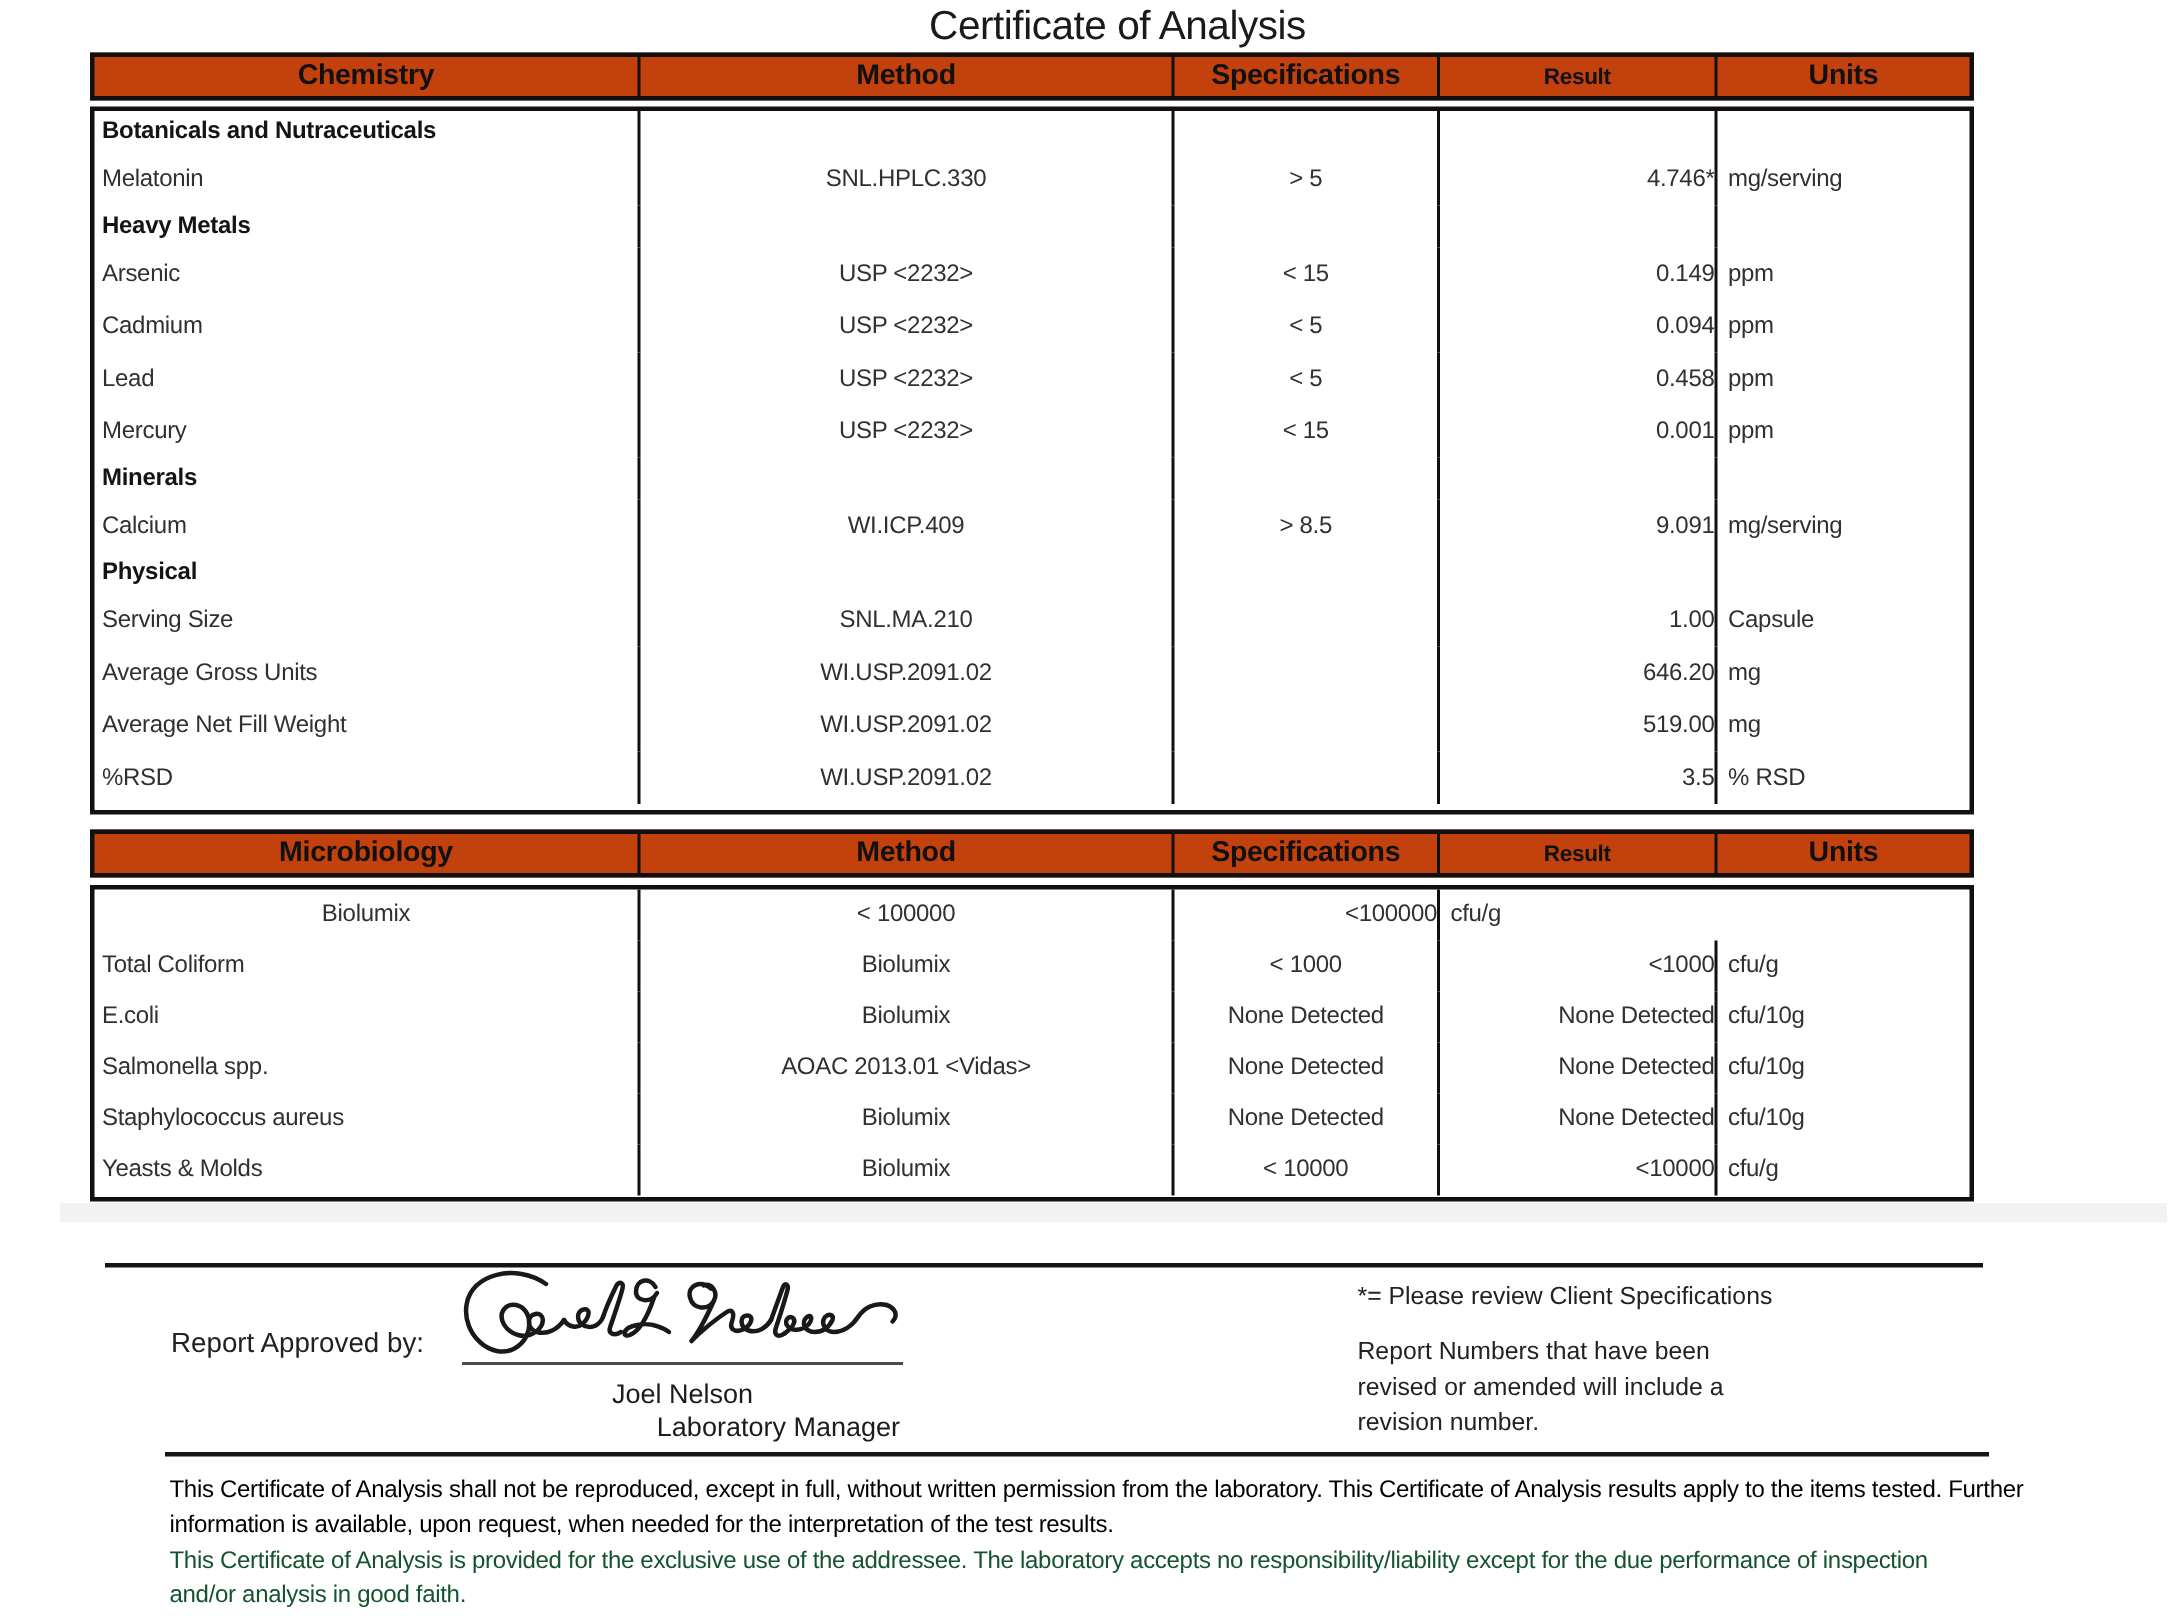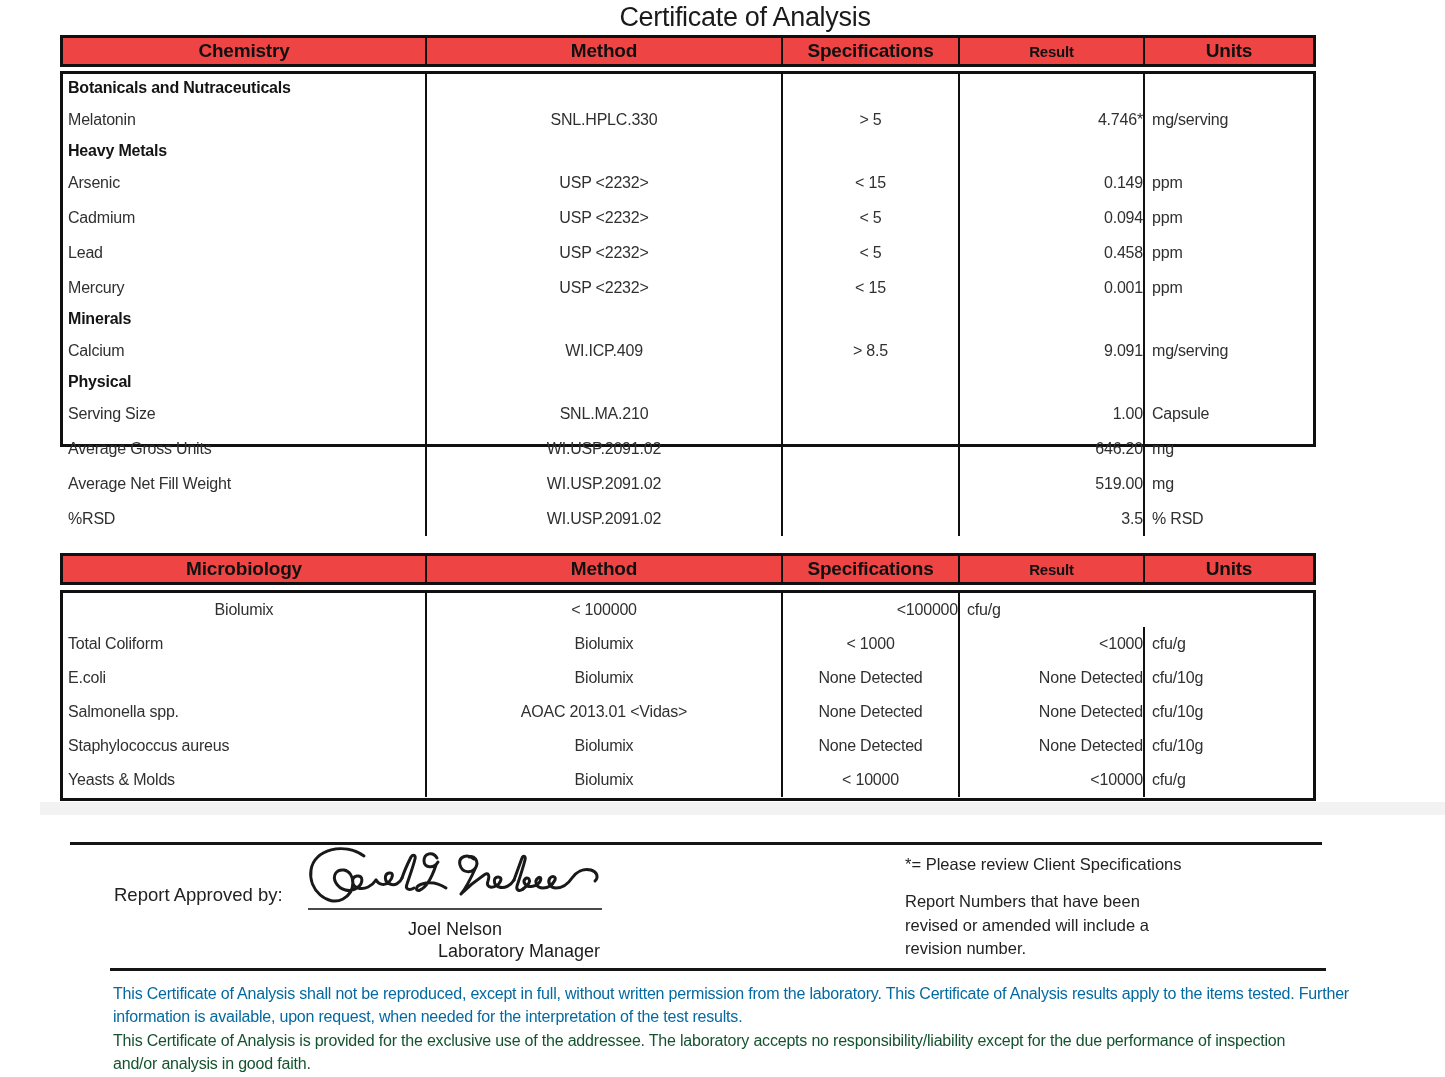--- a/index.html
+++ b/index.html
@@ -7,38 +7,38 @@
     position:relative; width:1445px; height:1077px; background:#ffffff;
     font-family:"Liberation Sans", sans-serif; color:#2b2b2b; overflow:hidden;border-radius:31px;
   }
   .doc-title {
     position:absolute; left:560px; top:2px; width:370px; text-align:center;
     font-size:27px; color:#1a1a1a; letter-spacing:-0.3px;
   }
   
   .thead {
     position:absolute; left:60px; width:1256px; height:32px;
-    border:3px solid #101010; box-sizing:border-box; background:#ef4444;
+    border:3px solid #101010; box-sizing:border-box; background:#c2410c;
     display:grid; grid-template-columns:364px 356px 177px 185px 1fr;
   }
   .thead.chem  { top:35px; }
   .thead.micro { top:553px; }
   .hcell {
     display:flex; align-items:center; justify-content:center;
     font-weight:bold; font-size:19px; color:#111;
     border-right:2px solid #101010; letter-spacing:-0.2px;
   }
   .hcell:last-child { border-right:none; }
   .hcell.small { font-size:15px; }
   
   .tbody {
     position:absolute; left:60px; width:1256px;
     border:3px solid #101010; box-sizing:border-box; background:#fff;
   }
-  .tbody.chem  { top:71px;  height:376px; }
+  .tbody.chem  { top:71px;  height:472px; }
   .tbody.micro { top:590px; height:211px; }
   .trow { display:grid; grid-template-columns:364px 356px 177px 185px 1fr; }
   .trow.data    { height:35px; }
   .tbody.micro .trow.data { height:34px; }
   .trow.section { height:28px; }
   .cell {
     display:flex; align-items:center; font-size:16px; color:#303030;
     border-right:2px solid #101010; overflow:hidden; white-space:nowrap;
     letter-spacing:-0.2px;
   }
@@ -55,21 +55,21 @@
   
   .approve-label { position:absolute; left:114px; top:884px; font-size:18.5px; color:#222; }
   .sig { position:absolute; left:298px; top:844px; }
   .sig-underline { position:absolute; left:308px; top:908px; width:294px; height:2px; background:#4a4a4a; }
   .approver-name  { position:absolute; left:310px; top:919px; width:290px; text-align:center; font-size:18px; color:#1c1c1c; }
   .approver-title { position:absolute; left:310px; top:941px; width:290px; text-align:right; font-size:18px; color:#1c1c1c; }
   
   .note-star { position:absolute; left:905px; top:855px; font-size:16.5px; color:#222; }
   .note-rev  { position:absolute; left:905px; top:890px; width:268px; font-size:16.5px; line-height:23.5px; color:#222; }
   
-  .foot-p1 { position:absolute; left:113px; top:982px;  width:1292px; font-size:16px; line-height:23px; color:#0369a1; letter-spacing:-0.2px; }
+  .foot-p1 { position:absolute; left:113px; top:982px;  width:1292px; font-size:16px; line-height:23px; color:#000000; letter-spacing:-0.2px; }
   .foot-p2 { position:absolute; left:113px; top:1029px; width:1212px; font-size:16px; line-height:23px; color:#14532d; letter-spacing:-0.2px; }
 </style>
 </head>
 <body>
 
 <div class="page">
 
   <div class="doc-title">Certificate of Analysis</div>
 
   <div class="thead chem">

